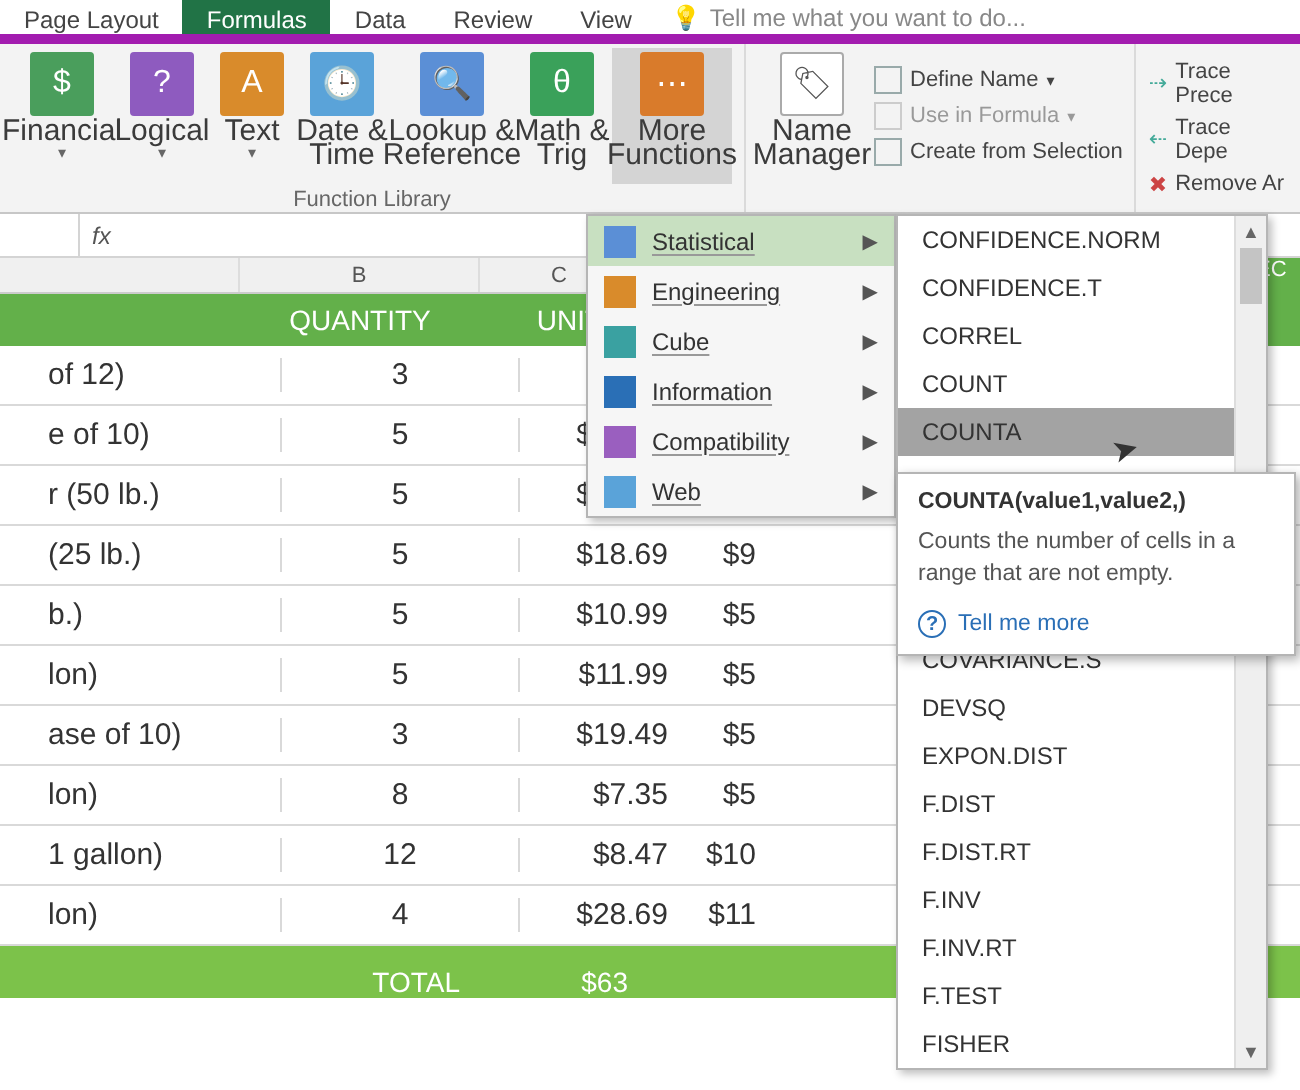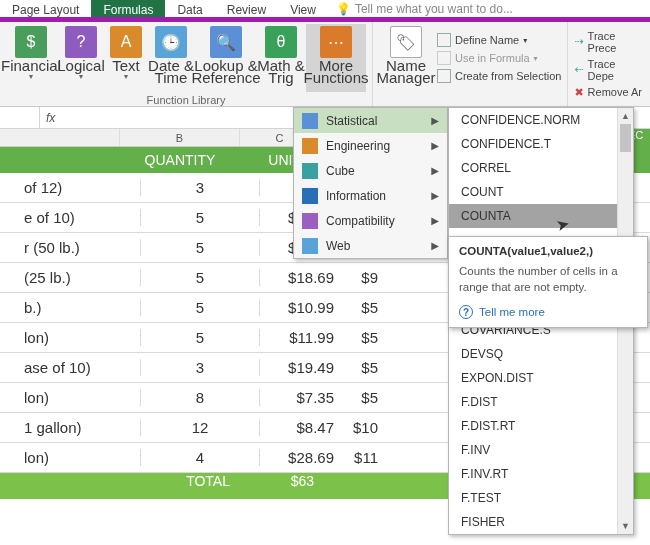--- a/index.html
+++ b/index.html
@@ -30,28 +30,28 @@
   .colhdr { display:flex; height:18px; background:#f0f0f0; border-bottom:1px solid #ccc; font-size:11px; color:#555;}
   .colhdr div { border-right:1px solid #ddd; text-align:center; line-height:18px;}
   .cA{width:120px;} .cB{width:120px;} .cC{width:80px;}
   .thead { display:flex; background:#63b04a; color:#fff; height:26px; align-items:center; font-size:14px;}
   .thead .hA{width:120px;} .thead .hB{width:120px;text-align:center;} .thead .hC{width:80px;text-align:right;padding-right:6px;}
   .row { display:flex; height:30px; border-bottom:1px solid #d9d9d9; align-items:center; font-size:15px; color:#333;}
   .row .rA{width:120px; padding-left:4px; white-space:nowrap; overflow:hidden;margin-left:20px;} 
   .row .rB{width:120px; text-align:center; border-left:1px solid #d9d9d9;border-right:1px solid #d9d9d9;} 
   .row .rC{width:80px; text-align:right; padding-right:6px;}
   .row .rD{width:40px; text-align:right; padding-right:2px;}
-  .trow { display:flex; height:26px; background:#7cc24a; color:#fff; align-items:flex-start; font-size:14px;}
+  .trow { display:flex; height:26px; background:#7cc24a; color:#fff; align-items:flex-end; font-size:14px;}
   .trow .tA{width:240px; text-align:right; padding-right:10px;} .trow .tC{width:80px; text-align:right; padding-right:6px;}
   
   .menu1 { position:absolute; left:293px; top:107px; width:155px; background:#f6f6f6; border:1px solid #b5b5b5; box-shadow:2px 2px 4px rgba(0,0,0,0.25); z-index:5;}
   .menu1 .mitem { display:flex; align-items:center; height:25px; padding:0 8px; font-size:12px; cursor:pointer; gap:8px;}
   .menu1 .mitem.hover { background:#c8e0c1;}
   .menu1 .mitem .mico { width:16px; height:16px; display:inline-block;}
-  .menu1 .mitem .mlbl { flex:1; text-decoration-color:#999; text-underline-offset:2px;}
+  .menu1 .mitem .mlbl { flex:1; text-decoration:underline; text-decoration-color:#999; text-underline-offset:2px;}
   .menu1 .mitem .arrow { font-size:10px; color:#555;}
   .menu2 { position:absolute; left:448px; top:107px; width:186px; background:#fff; border:1px solid #b5b5b5; box-shadow:2px 2px 4px rgba(0,0,0,0.25); z-index:6;}
   .menu2 .fit { height:24px; line-height:24px; padding:0 12px; font-size:12px; cursor:pointer;}
   .menu2 .fit.hover { background:#a3a3a3;}
   .menu2 .scroll { position:absolute; right:0; top:0; bottom:0; width:16px; background:#efefef; border-left:1px solid #ddd;}
   .menu2 .scroll .sbtn { height:16px; text-align:center; font-size:9px; color:#666; line-height:16px;}
   .menu2 .scroll .thumb { position:absolute; top:16px; left:2px; right:2px; height:28px; background:#c4c4c4;}
   .tooltip { position:absolute; left:448px; top:236px; width:200px; background:#fff; border:1px solid #b5b5b5; box-shadow:2px 2px 5px rgba(0,0,0,0.3); padding:8px 10px; z-index:7; font-size:11.5px;}
   .tooltip .tthead { font-weight:bold; margin-bottom:6px; color:#333;}
   .tooltip .ttbody { color:#555; margin-bottom:10px; line-height:1.4;}

